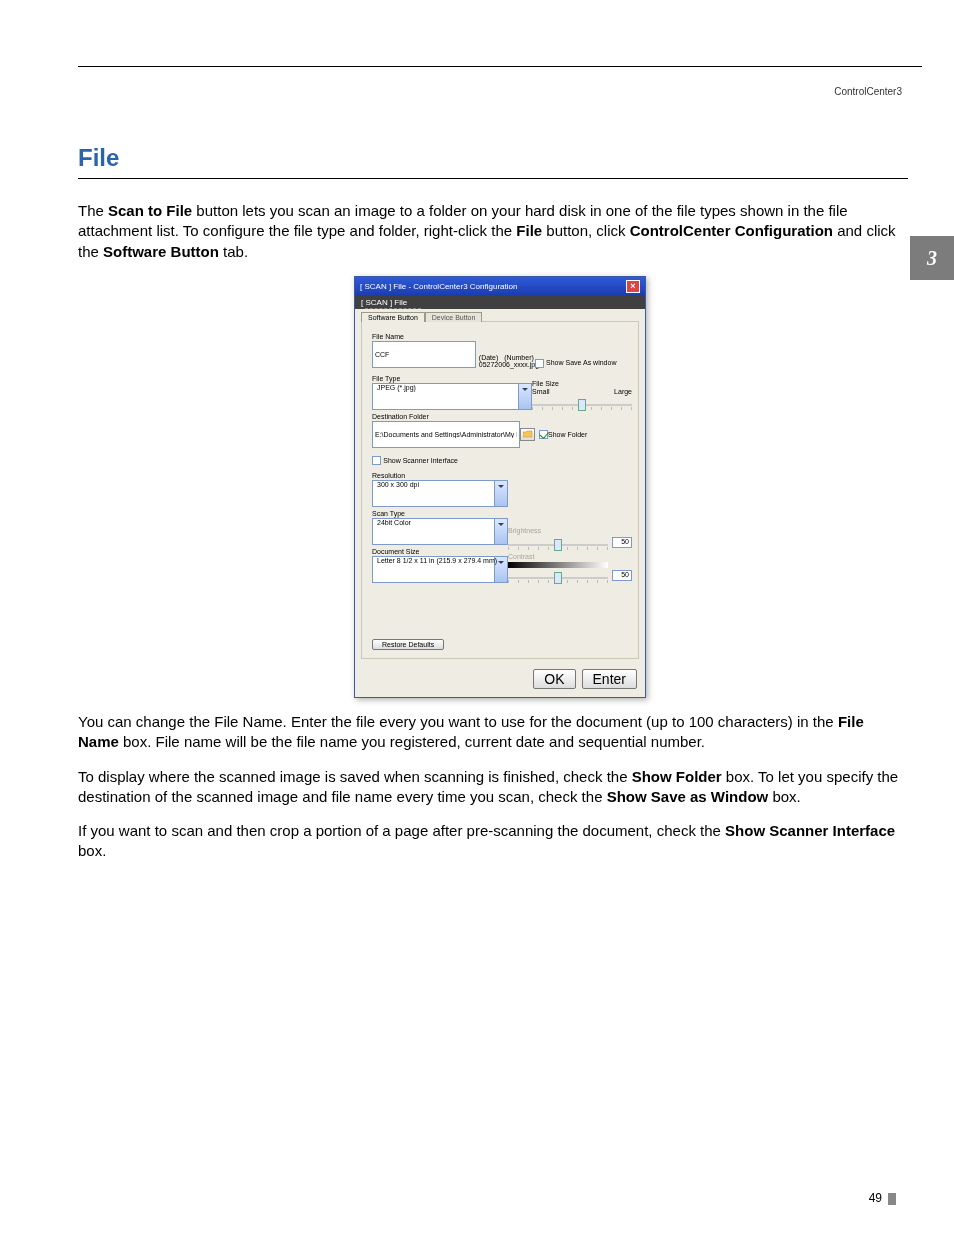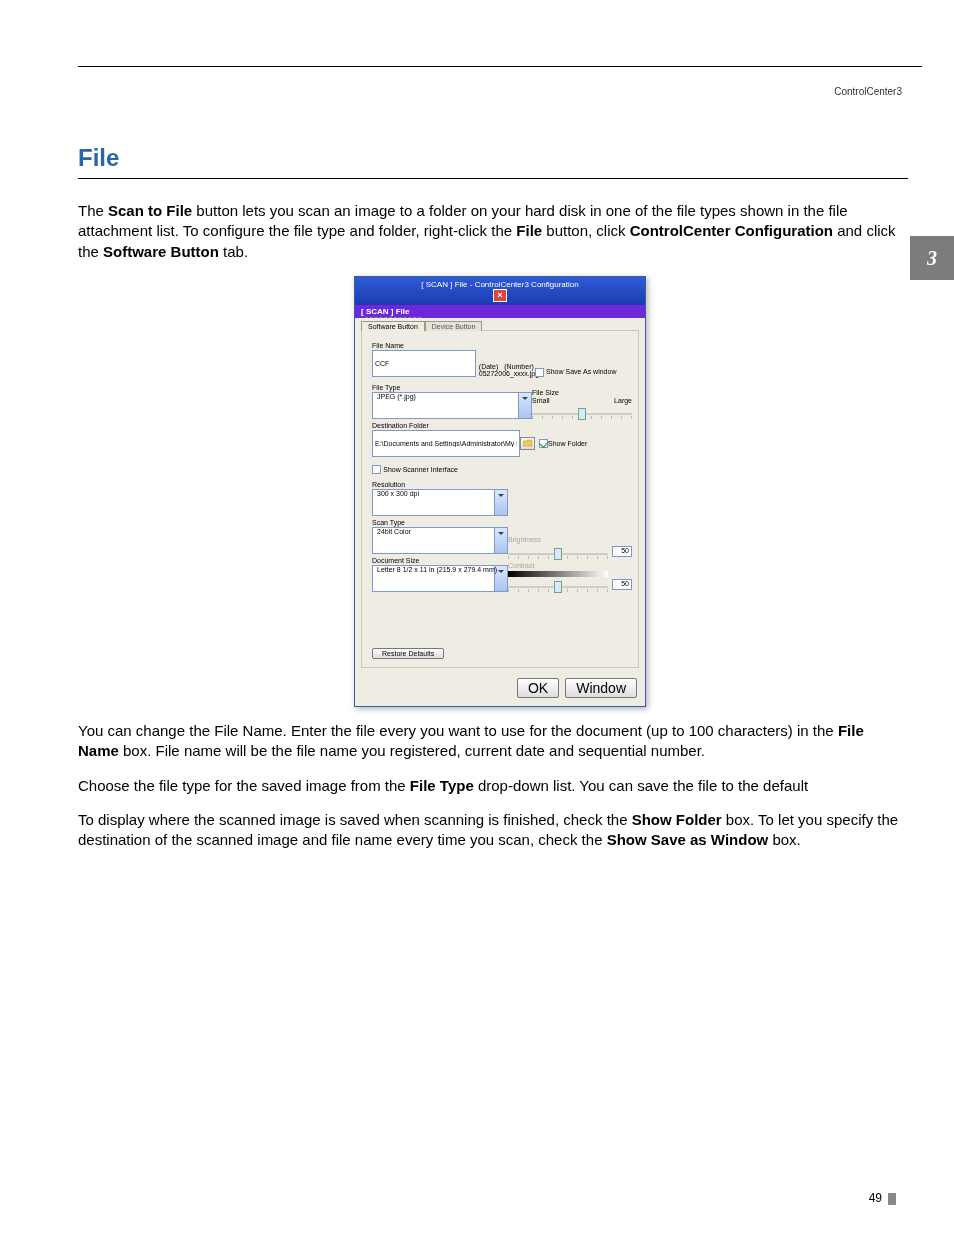--- a/index.html
+++ b/index.html
@@ -7,23 +7,23 @@
     .page { padding:30px 32px 30px 78px; }
     .top-rule { position:absolute; left:78px; right:32px; top:66px; height:1px; background:#000; }
     .header-right { position:absolute; right:52px; top:86px; font-size:10px; color:#333; }
     .side-tab { position:absolute; right:0; top:236px; width:44px; height:44px; background:#7c7c7c; color:#fff; display:flex; align-items:center; justify-content:center; font-size:20px; font-style:italic; font-weight:bold; font-family:"Times New Roman", serif; }
     h1.section { font-size:24px; color:#2a64ad; font-weight:bold; margin-top:114px; margin-bottom:6px; }
     .under-rule { height:1px; background:#000; margin-bottom:22px; width:830px; }
     p.body { font-size:15px; line-height:1.35; margin-bottom:14px; width:830px; }
 
     
     .dlg-wrap { width:292px; margin:10px auto 14px; border:1px solid #3a5aa8; background:#efece3; box-shadow:2px 2px 6px rgba(0,0,0,.3); font-size:8px; }
-    .dlg-title { background:linear-gradient(#2f5bd7,#1a3bb0); color:#fff; padding:3px 5px; display:flex; justify-content:space-between; align-items:center;flex-direction:column; }
+    .dlg-title { background:linear-gradient(#2f5bd7,#1a3bb0); color:#fff; padding:3px 5px; display:flex; justify-content:space-between; align-items:center; }
     .dlg-title .close { width:14px; height:13px; background:#d44; border:1px solid #fff; color:#fff; font-size:9px; line-height:11px; text-align:center; font-weight:bold; }
-    .dlg-sub { background:#6d28d9; color:#fff; padding:2px 6px; font-weight:bold; }
+    .dlg-sub { background:#404040; color:#fff; padding:2px 6px; font-weight:normal; }
     .dlg-tabs { display:flex; padding:2px 6px 0; }
     .dlg-tab { border:1px solid #9a9a88; border-bottom:none; padding:1px 6px; background:#efece3; font-size:7px; position:relative; top:1px; }
     .dlg-tab.inactive { background:#e6e3d8; color:#555; }
     .dlg-tab.active::before{ content:""; position:absolute; top:-5px; left:3px; right:3px; border-top:1px dashed #888; }
     .dlg-body { margin:0 6px 6px; border:1px solid #cbc7b6; padding:8px 10px; background:#efece3; }
     .dlg-body label.fl { display:block; font-size:7px; margin-top:3px; margin-bottom:1px; }
     .dlg-body input.fld, .dlg-body .sel { display:inline-block; border:1px solid #7e9ac8; background:#fff; height:27px; font-size:7px; padding:0 2px; }
     .sel { position:relative; }
     .sel::after{ content:""; position:absolute; right:0; top:0; bottom:0; width:12px; background:linear-gradient(#dbe7ff,#a9c4f0); border-left:1px solid #7e9ac8; }
     .sel::before{ content:""; position:absolute; right:3px; top:4px; border:3px solid transparent; border-top-color:#345; z-index:1; }
@@ -197,32 +197,32 @@
             </div>
             <span class="valbox">50</span>
           </div>
         </div>
       </div>
 
       <div class="restore">Restore Defaults</div>
     </div>
     <div class="dlg-foot">
       <div class="btn wide">OK</div>
-      <div class="btn wide">Window</div>
+      <div class="btn wide">Enter</div>
     </div>
   </div>
 
   <p class="body">
     <span>You can change the File Name. Enter the file every you want to use for the document (up to 100 characters) in the </span><b>File Name</b><span> box. File name will be the file name you registered, current date and sequential number.</span>
   </p>
 
-  <p class="body">
-    <span>Choose the file type for the saved image from the </span><b>File Type</b><span> drop-down list. You can save the file to the default</span>
-  </p>
 
 
   <p class="body">
     <span>To display where the scanned image is saved when scanning is finished, check the </span><b>Show Folder</b><span> box. To let you specify the destination of the scanned image and file name every time you scan, check the </span><b>Show Save as Window</b><span> box.</span>
   </p>
 
+  <p class="body">
+    <span>If you want to scan and then crop a portion of a page after pre-scanning the document, check the </span><b>Show Scanner Interface</b><span> box.</span>
+  </p>
 </div>
 
 <div class="page-num"><span>49</span></div>
 
 </body></html>

